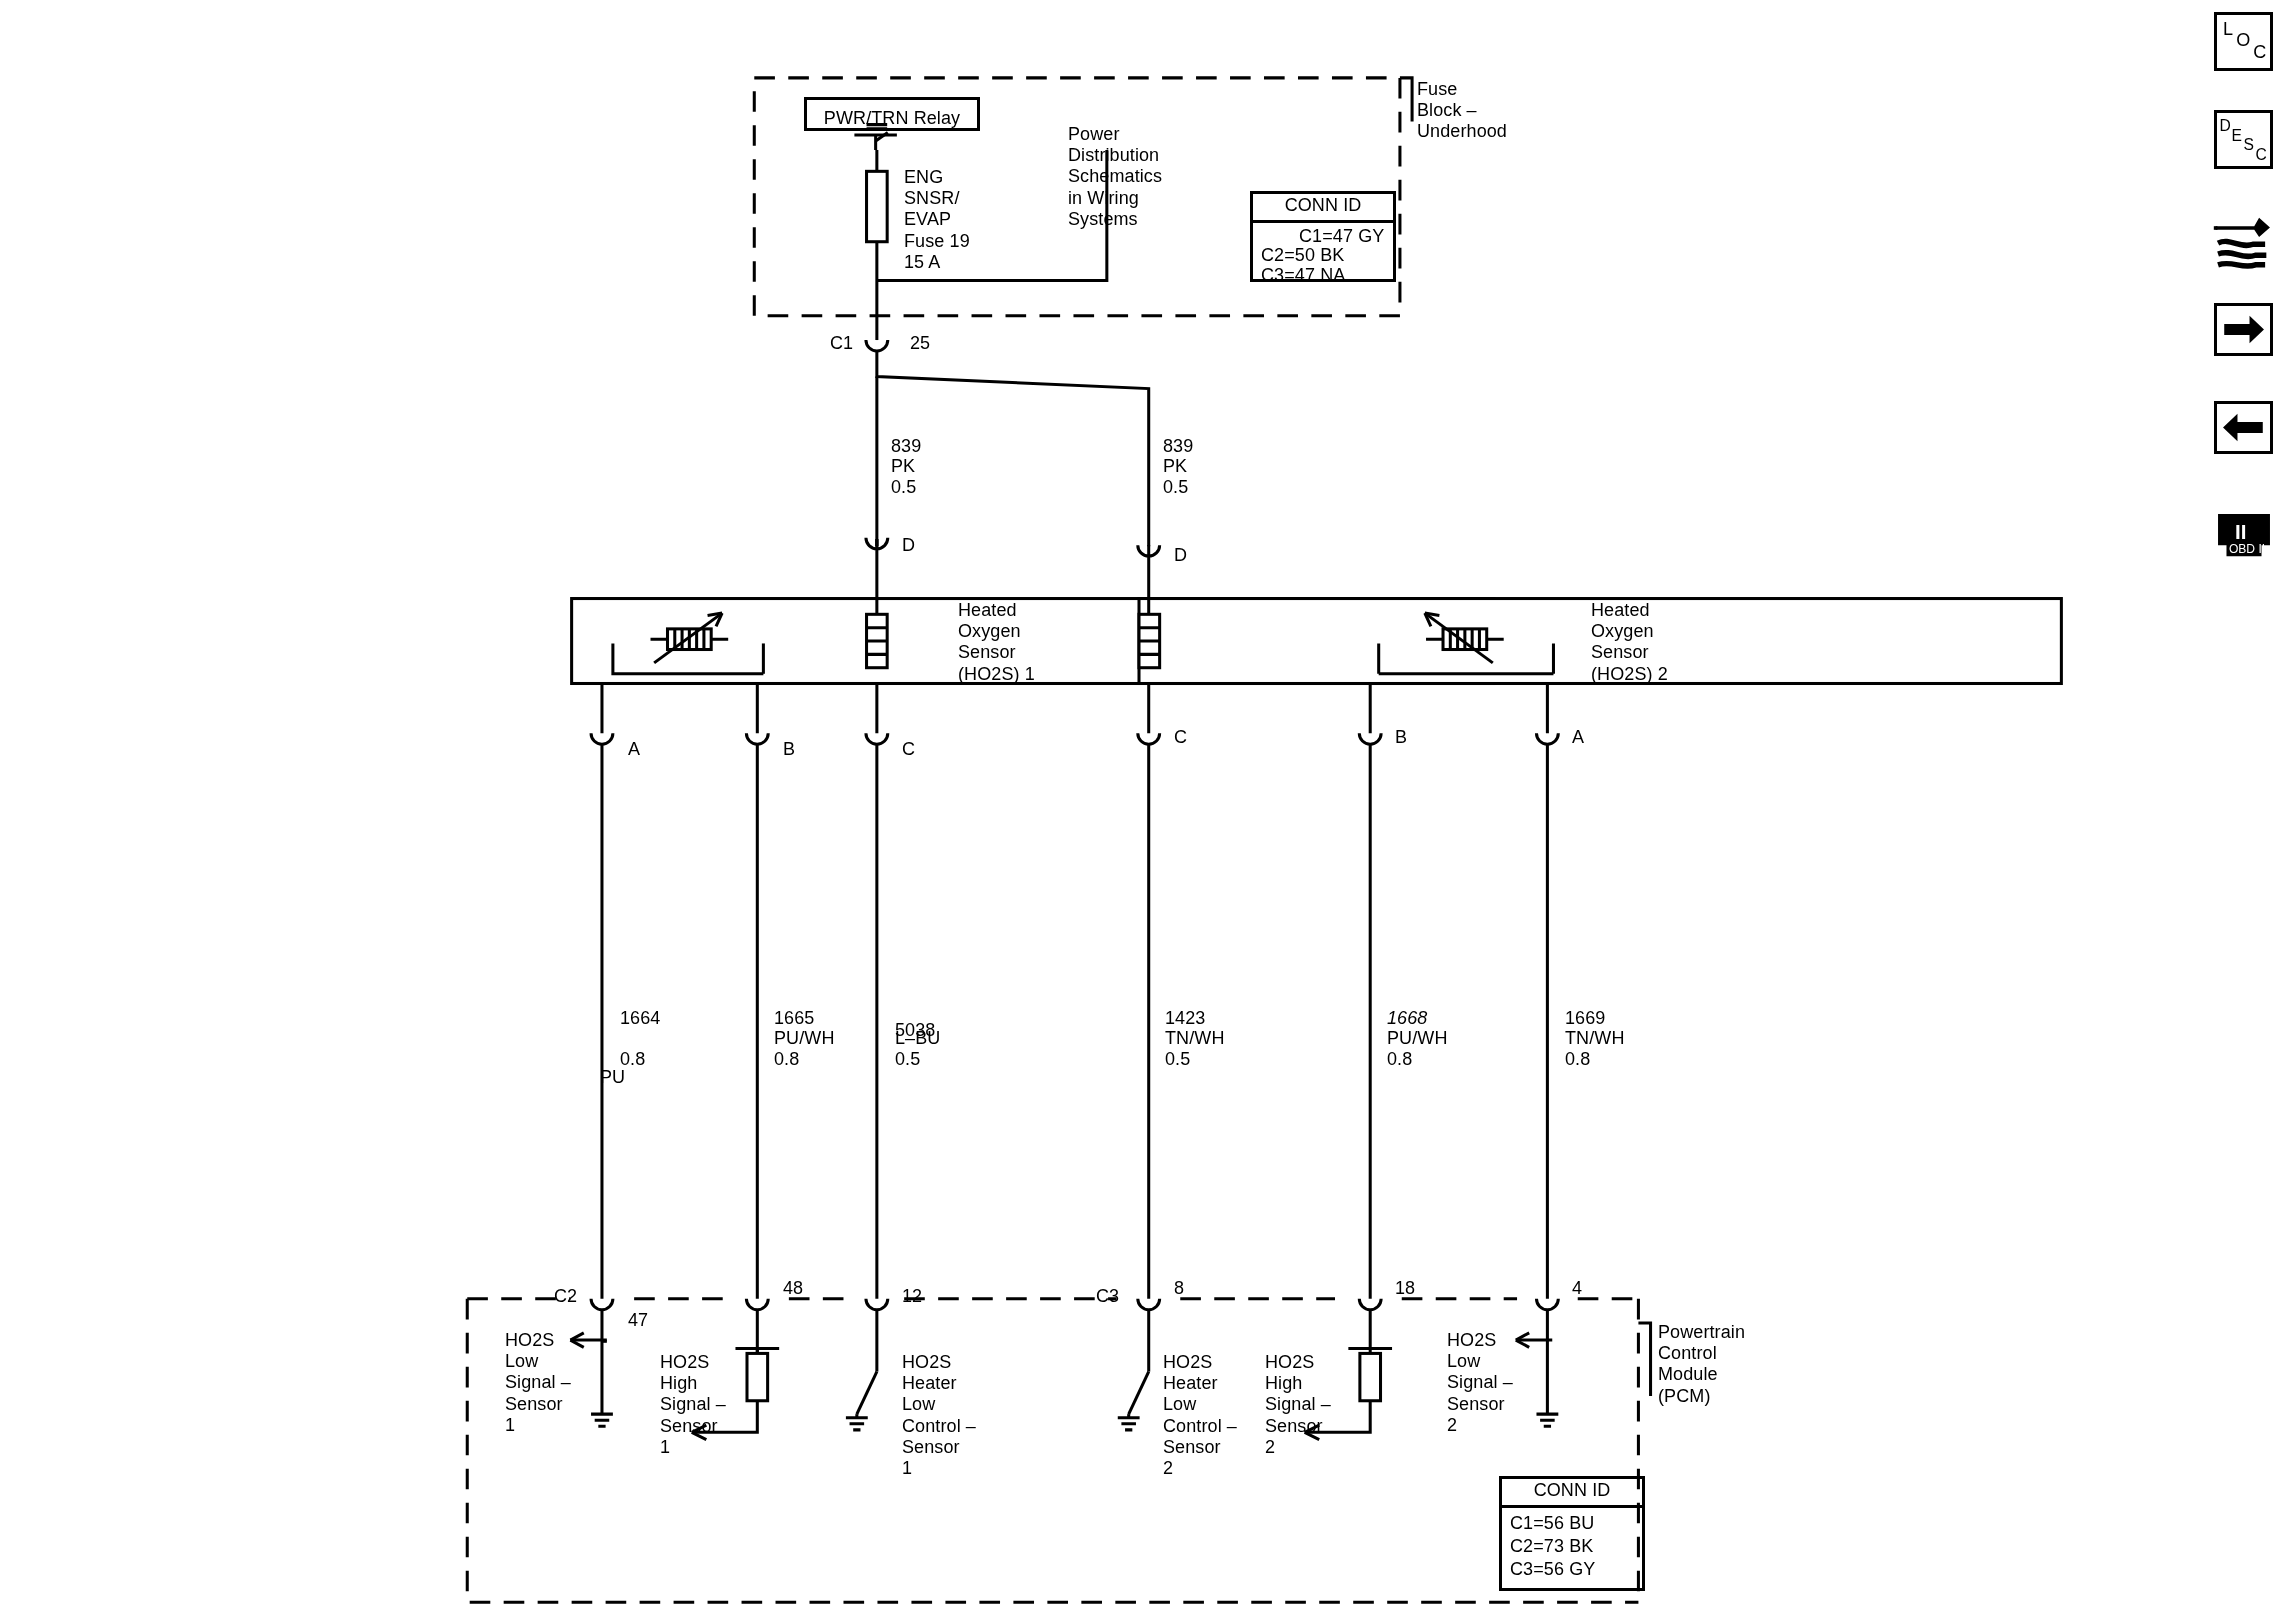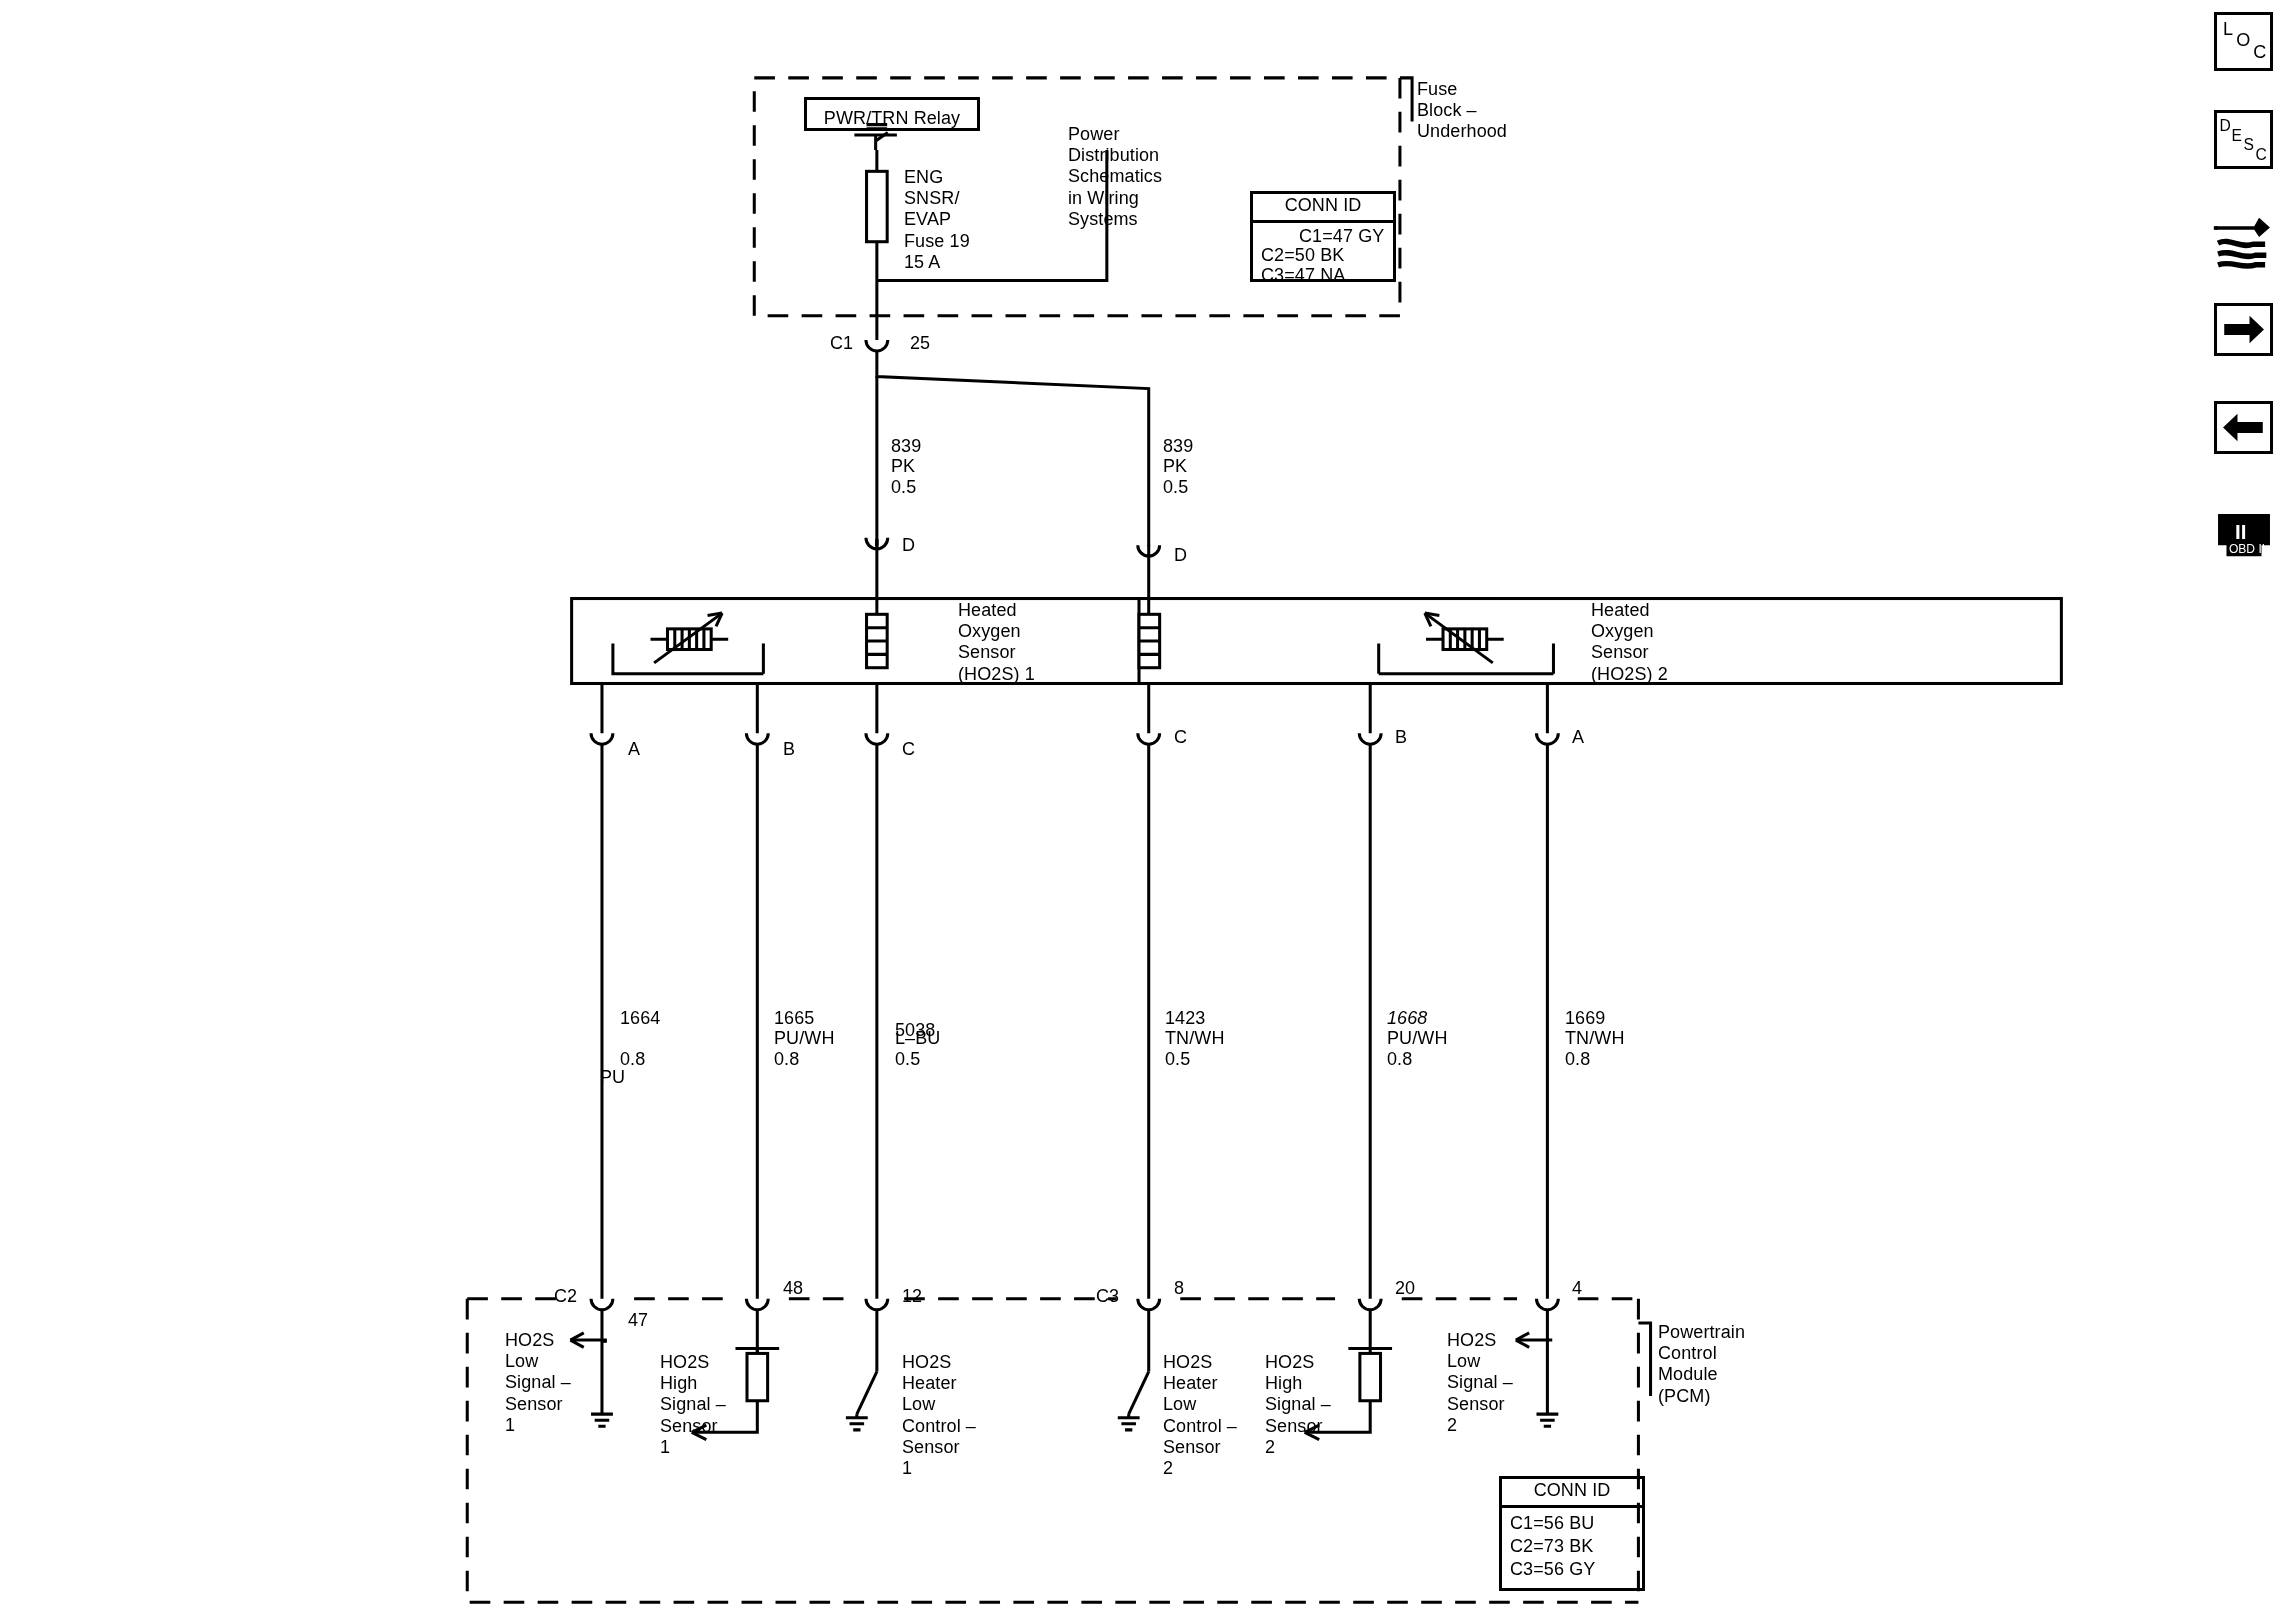--- a/index.html
+++ b/index.html
@@ -237,21 +237,21 @@
   <div class="lbl" style="left:1565px;top:1028px;">TN/WH</div>
   <div class="lbl" style="left:1565px;top:1049px;">0.8</div>
 
   <div class="lbl" style="left:554px;top:1286px;">C2</div>
   <div class="lbl" style="left:628px;top:1278px;margin-top:32px;">47</div>
   <div class="lbl" style="left:783px;top:1278px;">48</div>
   <div class="lbl" style="left:902px;top:1286px;text-align:center;">12</div>
 
   <div class="lbl" style="left:1096px;top:1286px;">C3</div>
   <div class="lbl" style="left:1174px;top:1278px;">8</div>
-  <div class="lbl" style="left:1395px;top:1278px;">20</div>
+  <div class="lbl" style="left:1395px;top:1278px;">18</div>
   <div class="lbl" style="left:1572px;top:1278px;">4</div>
 
   <div class="lbl" style="left:505px;top:1330px;">HO2S
 Low
 Signal –
 Sensor
 1</div>
   <div class="lbl" style="left:660px;top:1352px;">HO2S
 High
 Signal –

